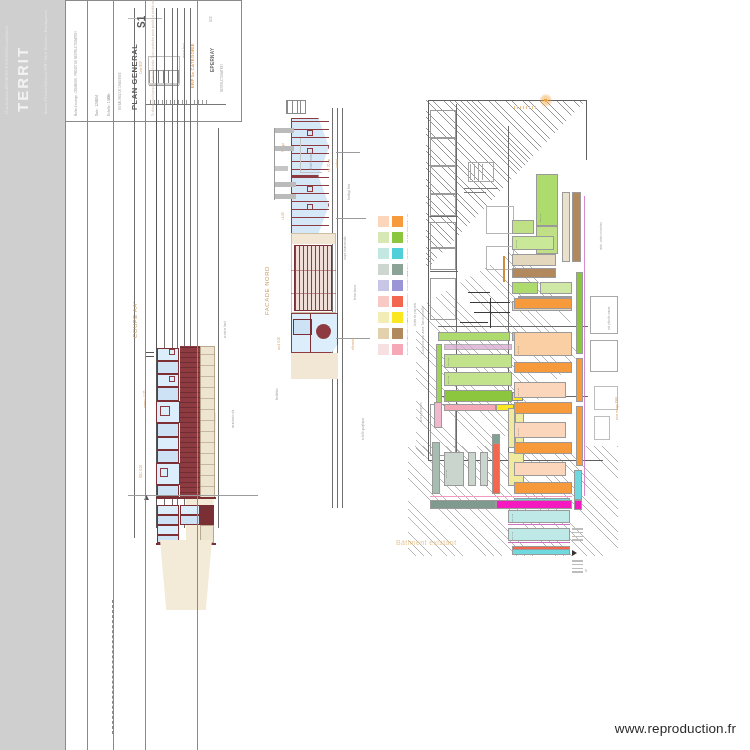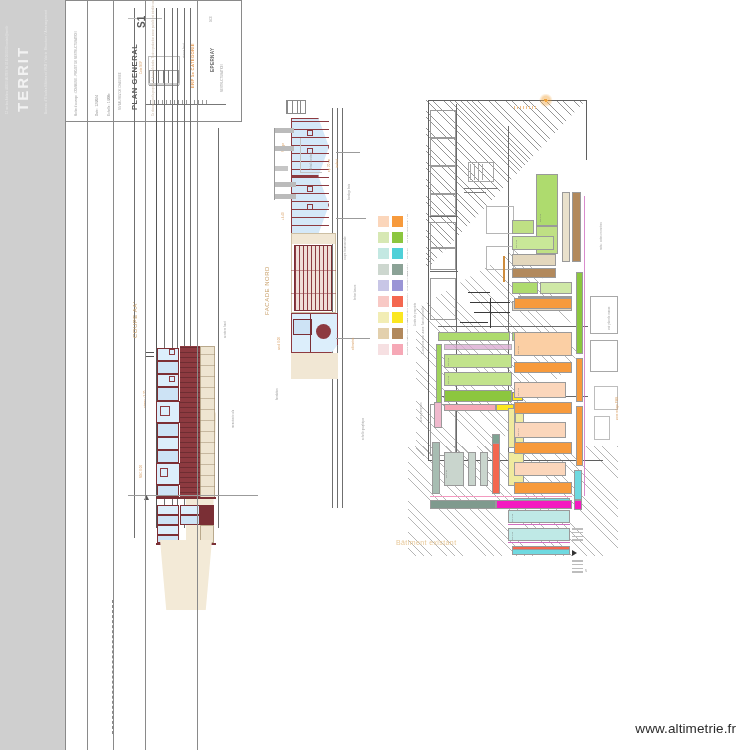--- a/index.html
+++ b/index.html
@@ -507,15 +507,15 @@
     <div style="position:absolute;left:198px;top:0;right:0;bottom:0;">
       <div class="tb-txt tb-dark rot90" style="left:12px;top:72px;">EPERNAY</div>
       <div class="tb-txt tb-sub rot90" style="left:23px;top:92px;">RESTRUCTURATION</div>
       <div class="tb-txt tb-sub rot90" style="left:12px;top:22px;">DCE</div>
     </div>
   </div>
 
   <div class="abs" style="left:112px;top:600px;width:0;height:134px;
               border-left:1px dashed #8a8a8a;"></div>
 
-  <div class="abs" id="watermark">www.altimetrie.fr</div>
+  <div class="abs" id="watermark">www.reproduction.fr</div>
 
 </div>
 
 </body></html>

